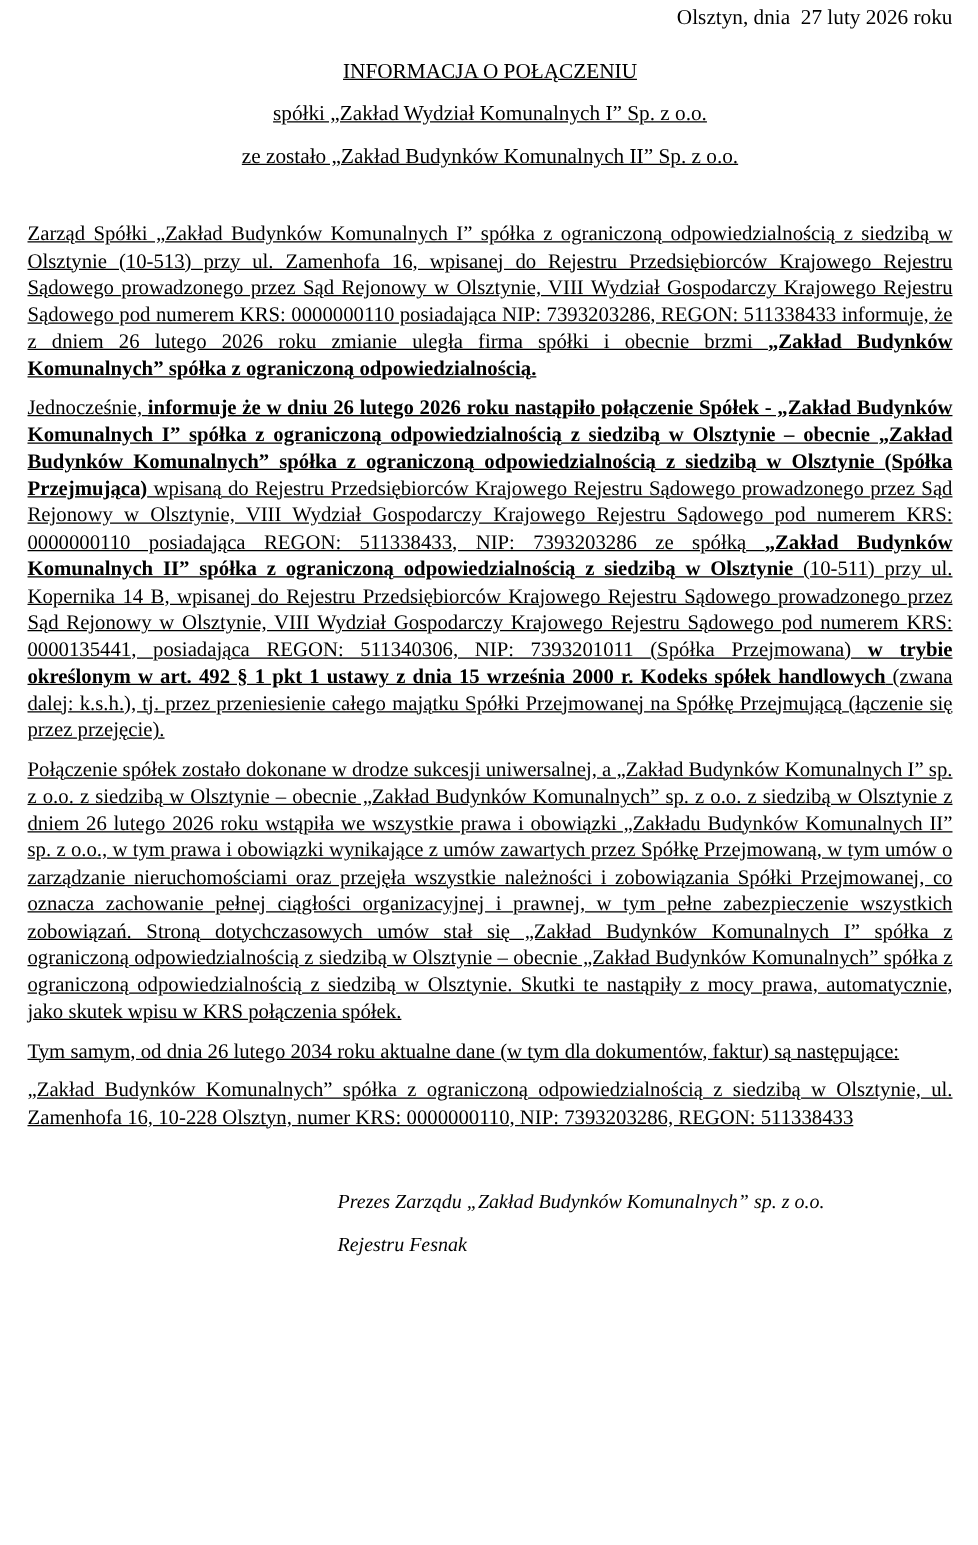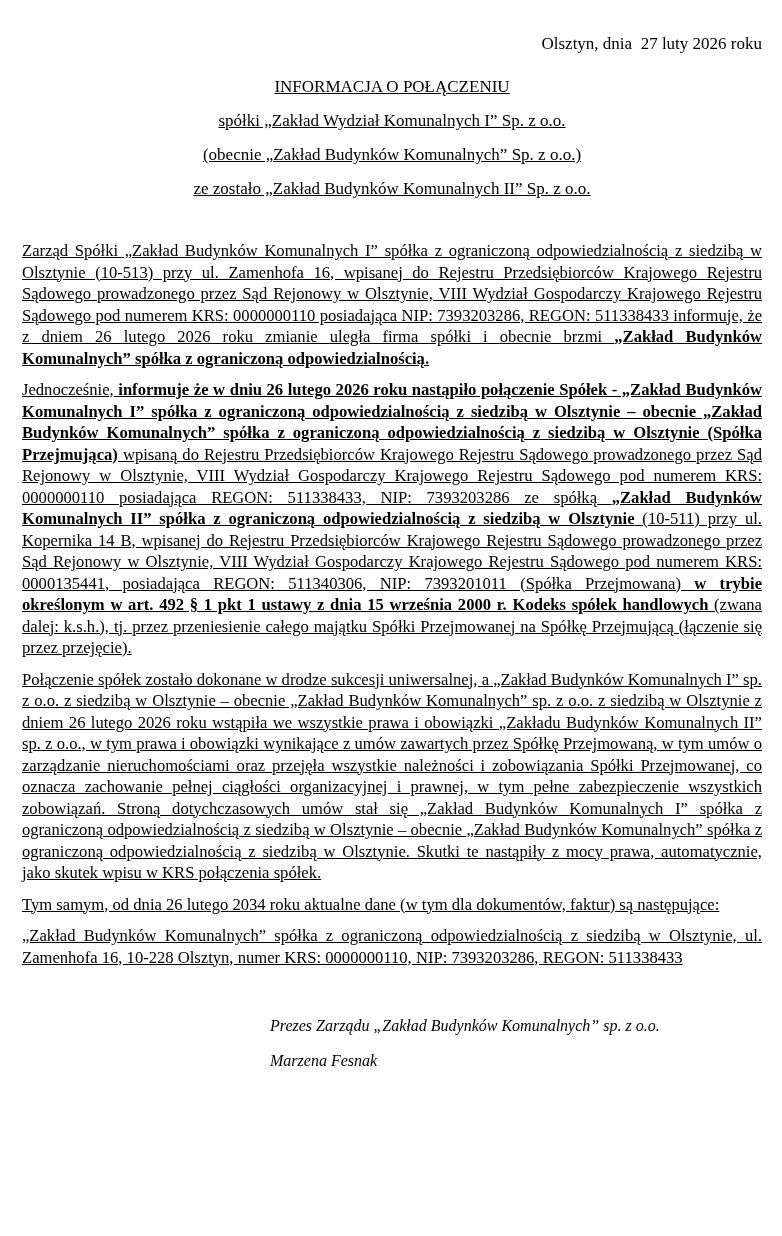--- a/index.html
+++ b/index.html
@@ -5,21 +5,21 @@
   * { box-sizing: border-box; }
   html, body { margin: 0; padding: 0; background: #ffffff; }
   body { width: 782px; }
   .page {
     position: relative;
     width: 782px;
     height: 1236px;
     background: #ffffff;
     color: #000000;
     font-family: "Liberation Serif", "DejaVu Serif", serif;
-    padding: 34px 20px 0 22px;
+    padding: 4px 20px 0 22px;
     overflow: hidden;
   }
   .date-line {
     text-align: right;
     font-size: 17px;
     line-height: 20px;
     white-space: pre;
   }
   .title-block { margin-top: 16px; }
   .title-line {
@@ -49,30 +49,29 @@
 </head>
 <body>
 
 <div class="page">
 
   <div class="date-line">Olsztyn, dnia  27 luty 2026 roku</div>
 
   <div class="title-block">
       <div class="title-line">INFORMACJA O POŁĄCZENIU</div>
       <div class="title-line">spółki „Zakład Wydział Komunalnych I” Sp. z o.o.</div>
-      <div class="title-line">(obecnie „Zakład Budynków Komunalnych” Sp. z o.o.)</div>
       <div class="title-line">ze zostało „Zakład Budynków Komunalnych II” Sp. z o.o.</div>
     </div>
 
   <div class="body-block">
       <p><span class="">Zarząd Spółki „Zakład Budynków Komunalnych I” spółka z ograniczoną odpowiedzialnością z siedzibą w Olsztynie (10-513) przy ul. Zamenhofa 16, wpisanej do Rejestru Przedsiębiorców Krajowego Rejestru Sądowego prowadzonego przez Sąd Rejonowy w Olsztynie, VIII Wydział Gospodarczy Krajowego Rejestru Sądowego pod numerem KRS: 0000000110 posiadająca NIP: 7393203286, REGON: 511338433 informuje, że z dniem 26 lutego 2026 roku zmianie uległa firma spółki i obecnie brzmi </span><span class="b">„Zakład Budynków Komunalnych” spółka z ograniczoną odpowiedzialnością.</span></p>
       <p><span class="">Jednocześnie, </span><span class="b u">informuje że w dniu 26 lutego 2026 roku</span><span class="b"> nastąpiło połączenie Spółek - „Zakład Budynków Komunalnych I” spółka z ograniczoną odpowiedzialnością z siedzibą w Olsztynie – obecnie „Zakład Budynków Komunalnych” spółka z ograniczoną odpowiedzialnością z siedzibą w Olsztynie (Spółka Przejmująca)</span><span class=""> wpisaną do Rejestru Przedsiębiorców Krajowego Rejestru Sądowego prowadzonego przez Sąd Rejonowy w Olsztynie, VIII Wydział Gospodarczy Krajowego Rejestru Sądowego pod numerem KRS: 0000000110 posiadająca REGON: 511338433, NIP: 7393203286 ze spółką </span><span class="b">„Zakład Budynków Komunalnych II” spółka z ograniczoną odpowiedzialnością z  siedzibą w Olsztynie</span><span class=""> (10-511) przy ul. Kopernika 14 B, wpisanej do Rejestru Przedsiębiorców Krajowego Rejestru Sądowego prowadzonego przez Sąd Rejonowy w Olsztynie, VIII Wydział Gospodarczy Krajowego Rejestru Sądowego pod numerem KRS: 0000135441, posiadająca REGON: 511340306, NIP: 7393201011 (Spółka Przejmowana) </span><span class="b">w trybie określonym w art. 492 § 1 pkt 1 ustawy z dnia 15 września 2000 r. Kodeks spółek handlowych</span><span class=""> (zwana dalej: k.s.h.), tj. przez przeniesienie całego majątku Spółki Przejmowanej na Spółkę Przejmującą (łączenie się przez przejęcie).</span></p>
       <p><span class="">Połączenie spółek zostało dokonane w drodze sukcesji uniwersalnej, a „Zakład Budynków Komunalnych I” sp. z o.o. z siedzibą w Olsztynie – obecnie „Zakład Budynków Komunalnych” sp. z o.o. z siedzibą w Olsztynie z dniem 26 lutego 2026 roku wstąpiła we wszystkie prawa i obowiązki „Zakładu Budynków Komunalnych II” sp. z o.o., w tym prawa i obowiązki wynikające z umów zawartych przez Spółkę Przejmowaną, w tym umów o zarządzanie nieruchomościami oraz przejęła wszystkie należności i zobowiązania Spółki Przejmowanej, co oznacza zachowanie pełnej ciągłości organizacyjnej i prawnej, w tym pełne zabezpieczenie wszystkich zobowiązań. Stroną dotychczasowych umów stał się „Zakład Budynków Komunalnych I” spółka z ograniczoną odpowiedzialnością z siedzibą w Olsztynie – obecnie „Zakład Budynków Komunalnych” spółka z ograniczoną odpowiedzialnością z siedzibą w Olsztynie. Skutki te nastąpiły z mocy prawa, automatycznie, jako skutek wpisu w KRS połączenia spółek.</span></p>
       <p><span class="">Tym samym, od dnia 26 lutego 2034 roku aktualne dane (w tym dla dokumentów, faktur) są następujące:</span></p>
       <p><span class="">„Zakład Budynków Komunalnych” spółka z ograniczoną odpowiedzialnością z siedzibą w Olsztynie, ul. Zamenhofa 16, 10-228 Olsztyn, numer KRS: 0000000110, NIP: 7393203286, REGON: 511338433</span></p>
     </div>
 
   <div class="signature-block">
     <div class="sig-line">Prezes Zarządu „Zakład Budynków Komunalnych” sp. z o.o.</div>
-    <div class="sig-line">Marzena Fesnak</div>
+    <div class="sig-line">Rejestru Fesnak</div>
   </div>
 
 </div>
 
 </body></html>

